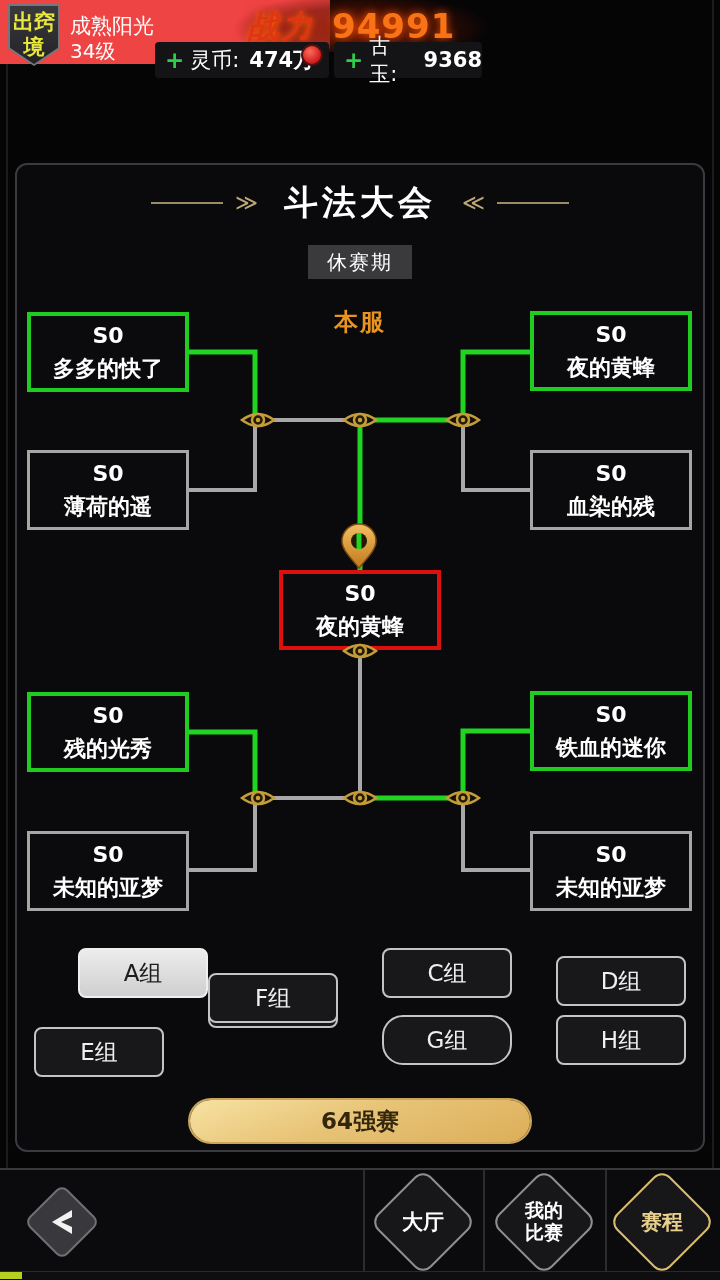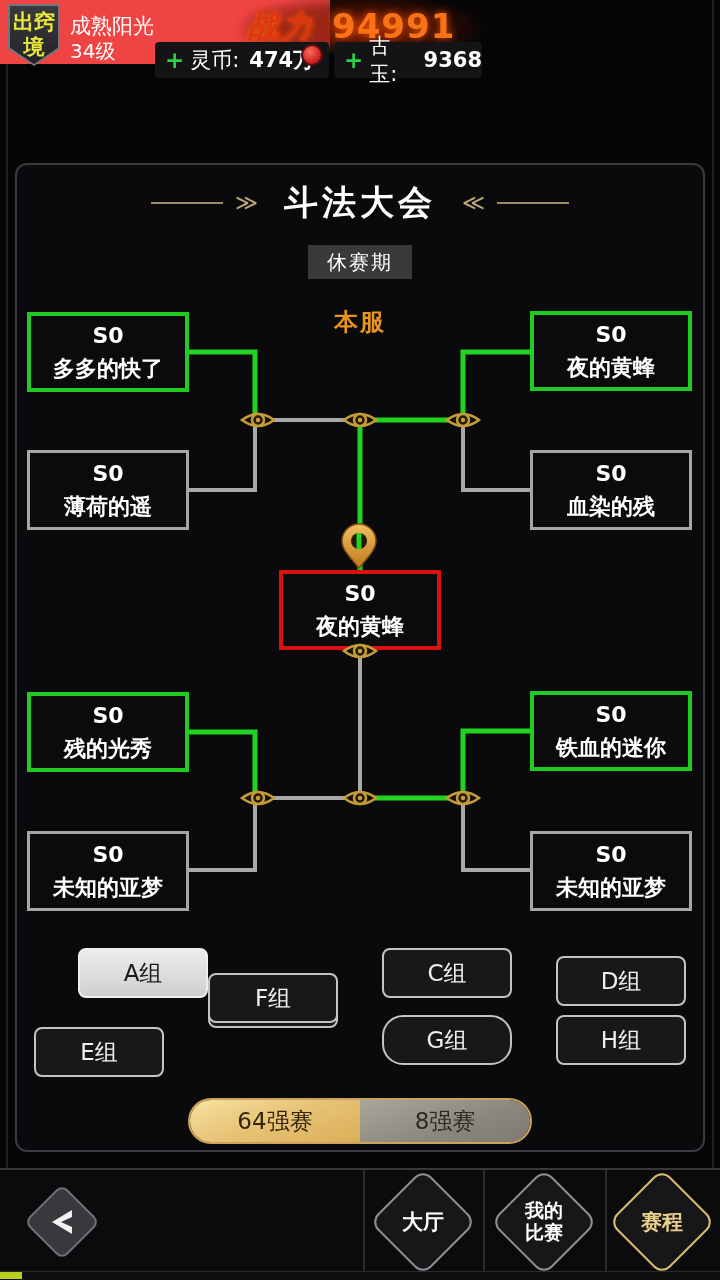--- a/index.html
+++ b/index.html
@@ -83,21 +83,21 @@
   .group-btn.selected { background:linear-gradient(#ececec,#cfcfcf); border:2px solid #efefef; color:#1c1c1c;margin-left:44px; }
   .g0 { left:34px;  top:948px; }  .g1 { left:208px; top:978px; }
   .g2 { left:382px; top:948px; }  .g3 { left:556px; top:956px; }
   .g4 { left:34px;  top:1015px;margin-top:12px; } .g5 { left:208px; top:973px; }
   .g6 { left:382px; top:1015px;border-radius:21px; } .g7 { left:556px; top:1015px; }
 
   
   .round-tabs { position:absolute; left:188px; top:1098px; width:344px; height:46px;
     border:2px solid #c9a45a; border-radius:24px; overflow:hidden; display:flex; }
   .round-tab { flex:1; display:flex; align-items:center; justify-content:center;
-    font-size:23px; font-weight:normal; color:#33260a; }
+    font-size:23px; font-weight:bold; color:#33260a; }
   .round-tab.active { background:linear-gradient(160deg,#f7e2a2,#e9c härte); background:linear-gradient(160deg,#f7e2a2 0%,#e8c478 45%,#dcae58 100%); }
   .round-tab.inactive { background:linear-gradient(160deg,#aba69c,#8c877d 60%,#7f7a71); color:#2c2a24; }
 
   
   .bottom-nav { position:absolute; left:0; top:1168px; width:720px; height:104px;
     background:#0b0b0d; border-top:2px solid #39393c; }
   .nav-divider { position:absolute; top:1170px; height:102px; width:2px; background:#2c2c2f; }
   .diamond { position:absolute; width:76px; height:76px; transform:rotate(45deg);
     background:#17171a; border:2px solid #8e8e92; border-radius:12px; }
   .diamond.active { border-color:#d9bd6e; }
@@ -274,21 +274,20 @@
 <div class="group-btn g1">B组</div>
 <div class="group-btn g2">C组</div>
 <div class="group-btn g3">D组</div>
 <div class="group-btn g4">E组</div>
 <div class="group-btn g5">F组</div>
 <div class="group-btn g6">G组</div>
 <div class="group-btn g7">H组</div>
 
 <div class="round-tabs">
   <div class="round-tab active">64强赛</div>
-  <div class="round-tab inactive">8强赛</div>
 </div>
 
 <div class="bottom-nav"></div>
 <div class="nav-divider" style="left:363px;"></div>
 <div class="nav-divider" style="left:483px;"></div>
 <div class="nav-divider" style="left:605px;"></div>
 
 <div class="back-diamond">
   <div class="back-arrow-wrap">
     <svg width="28" height="28" viewBox="-14 -14 28 28">

